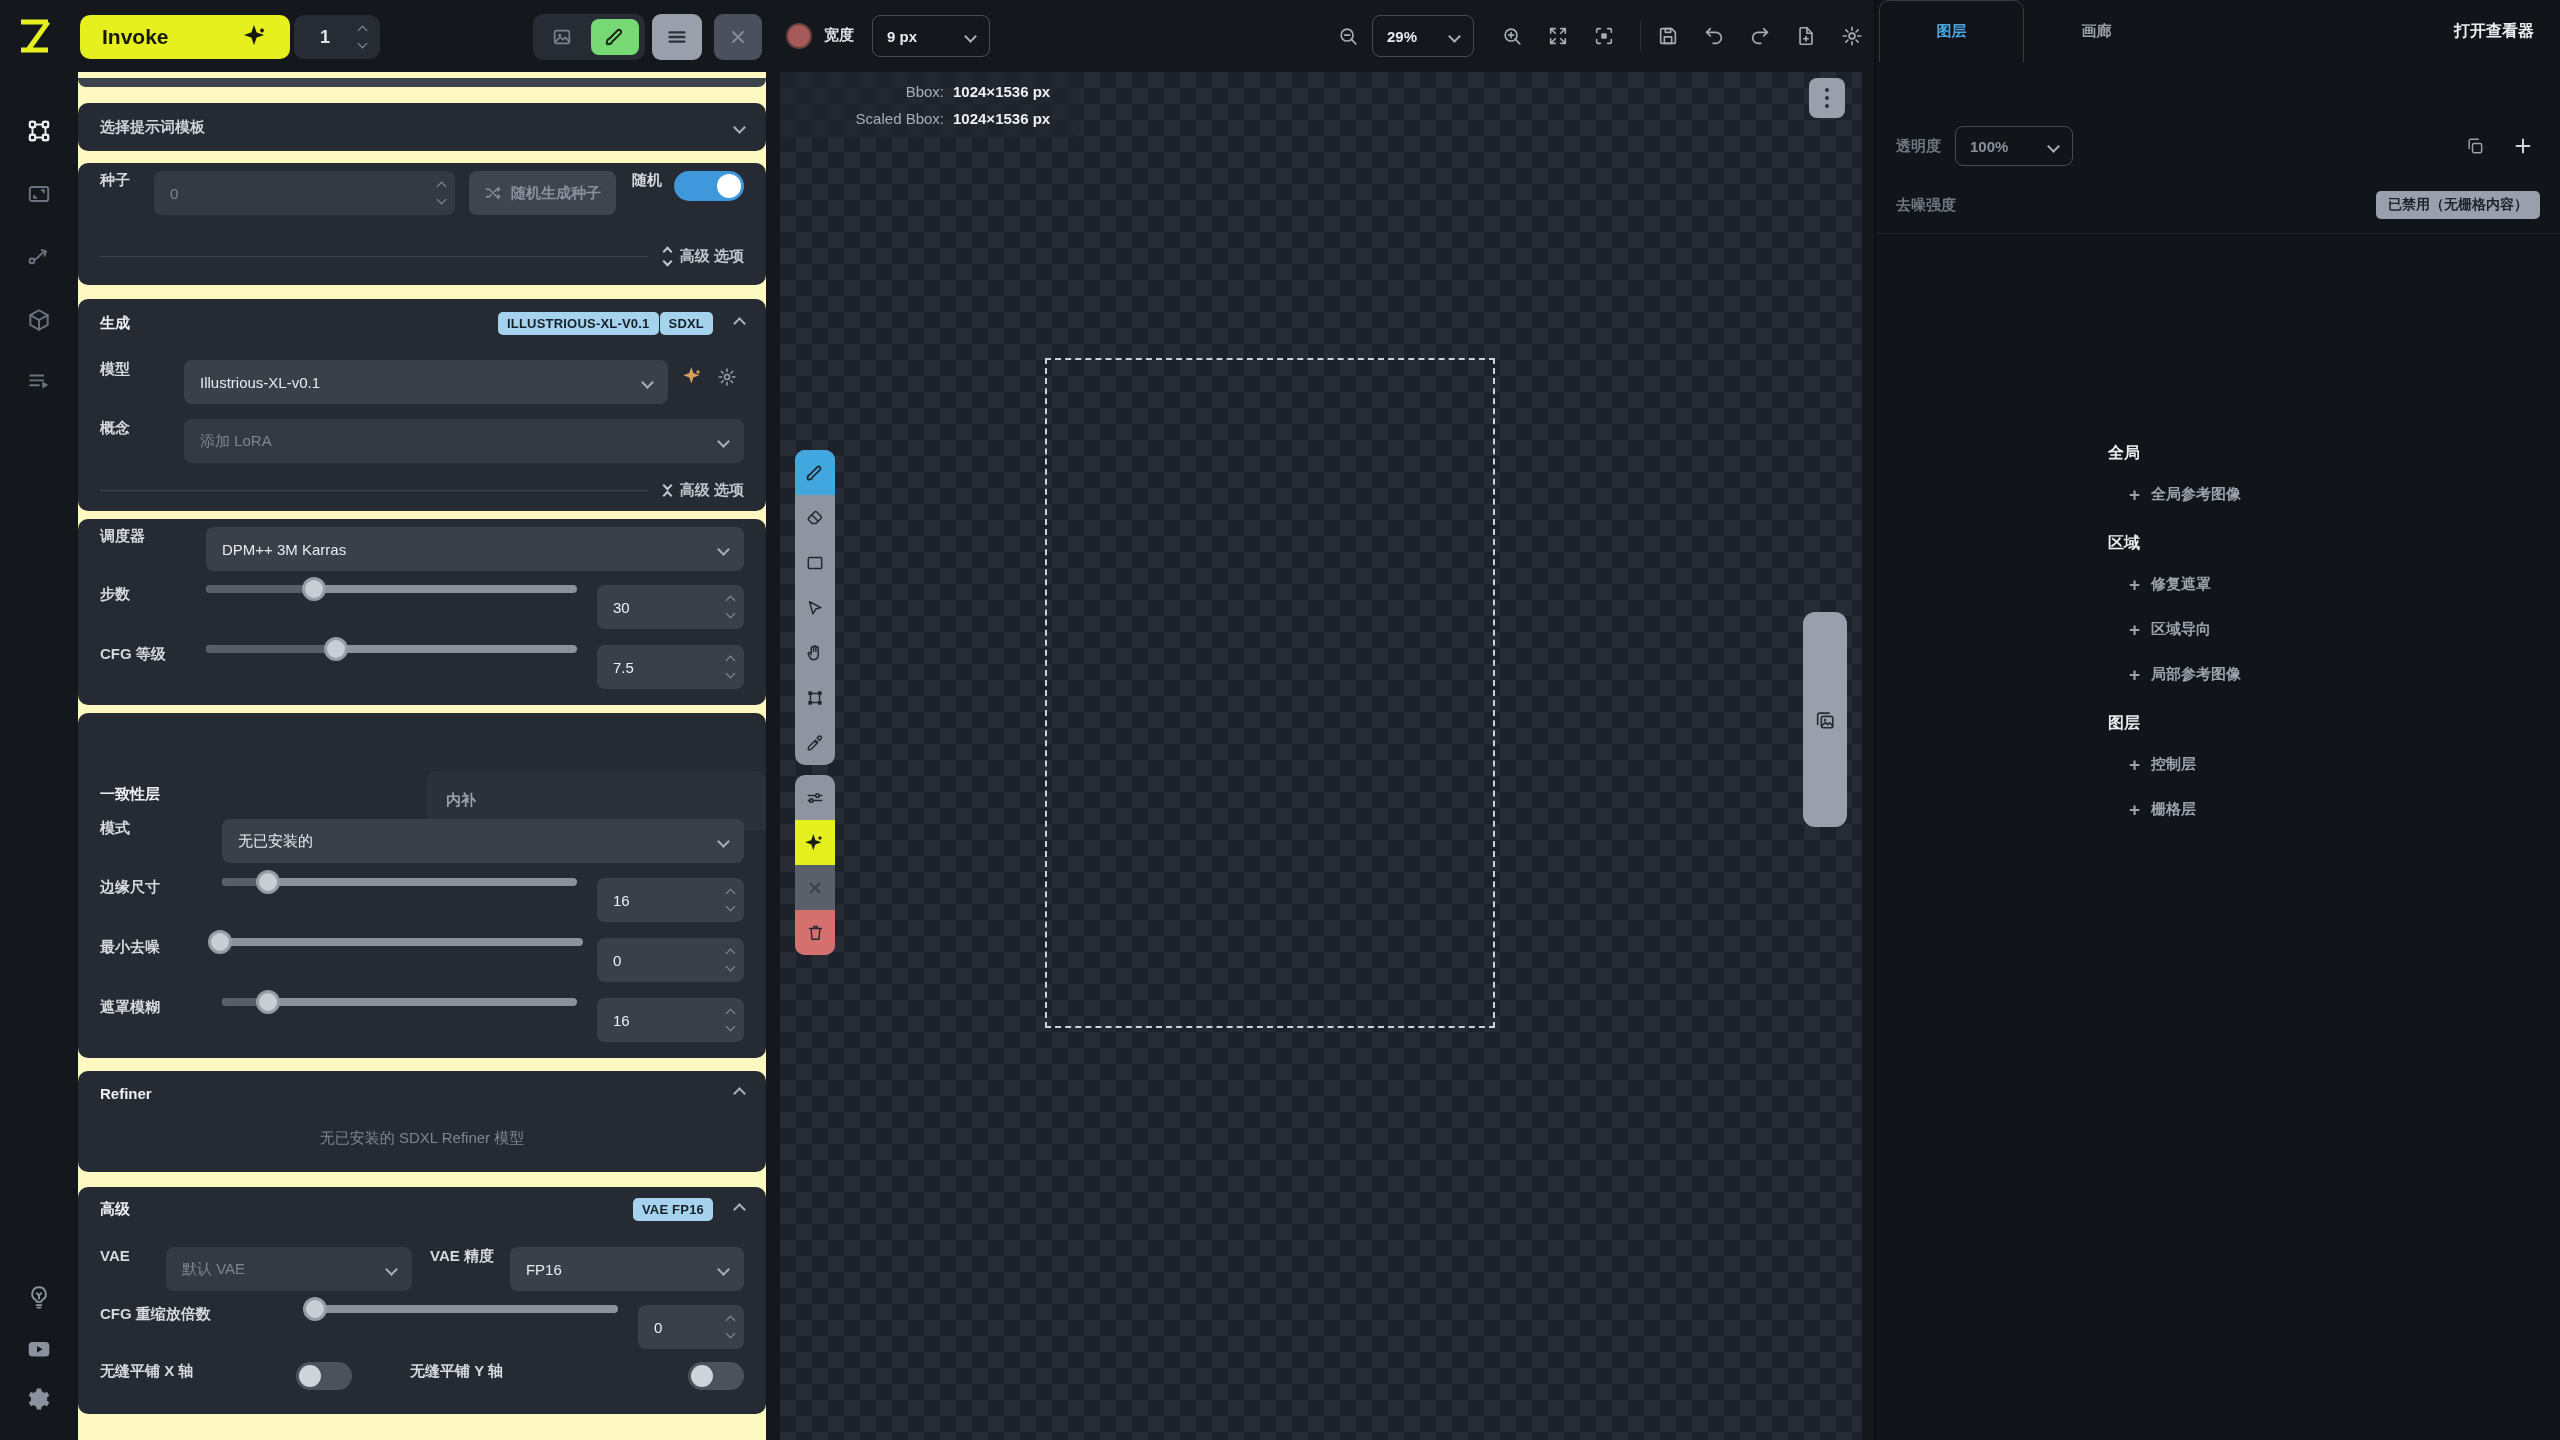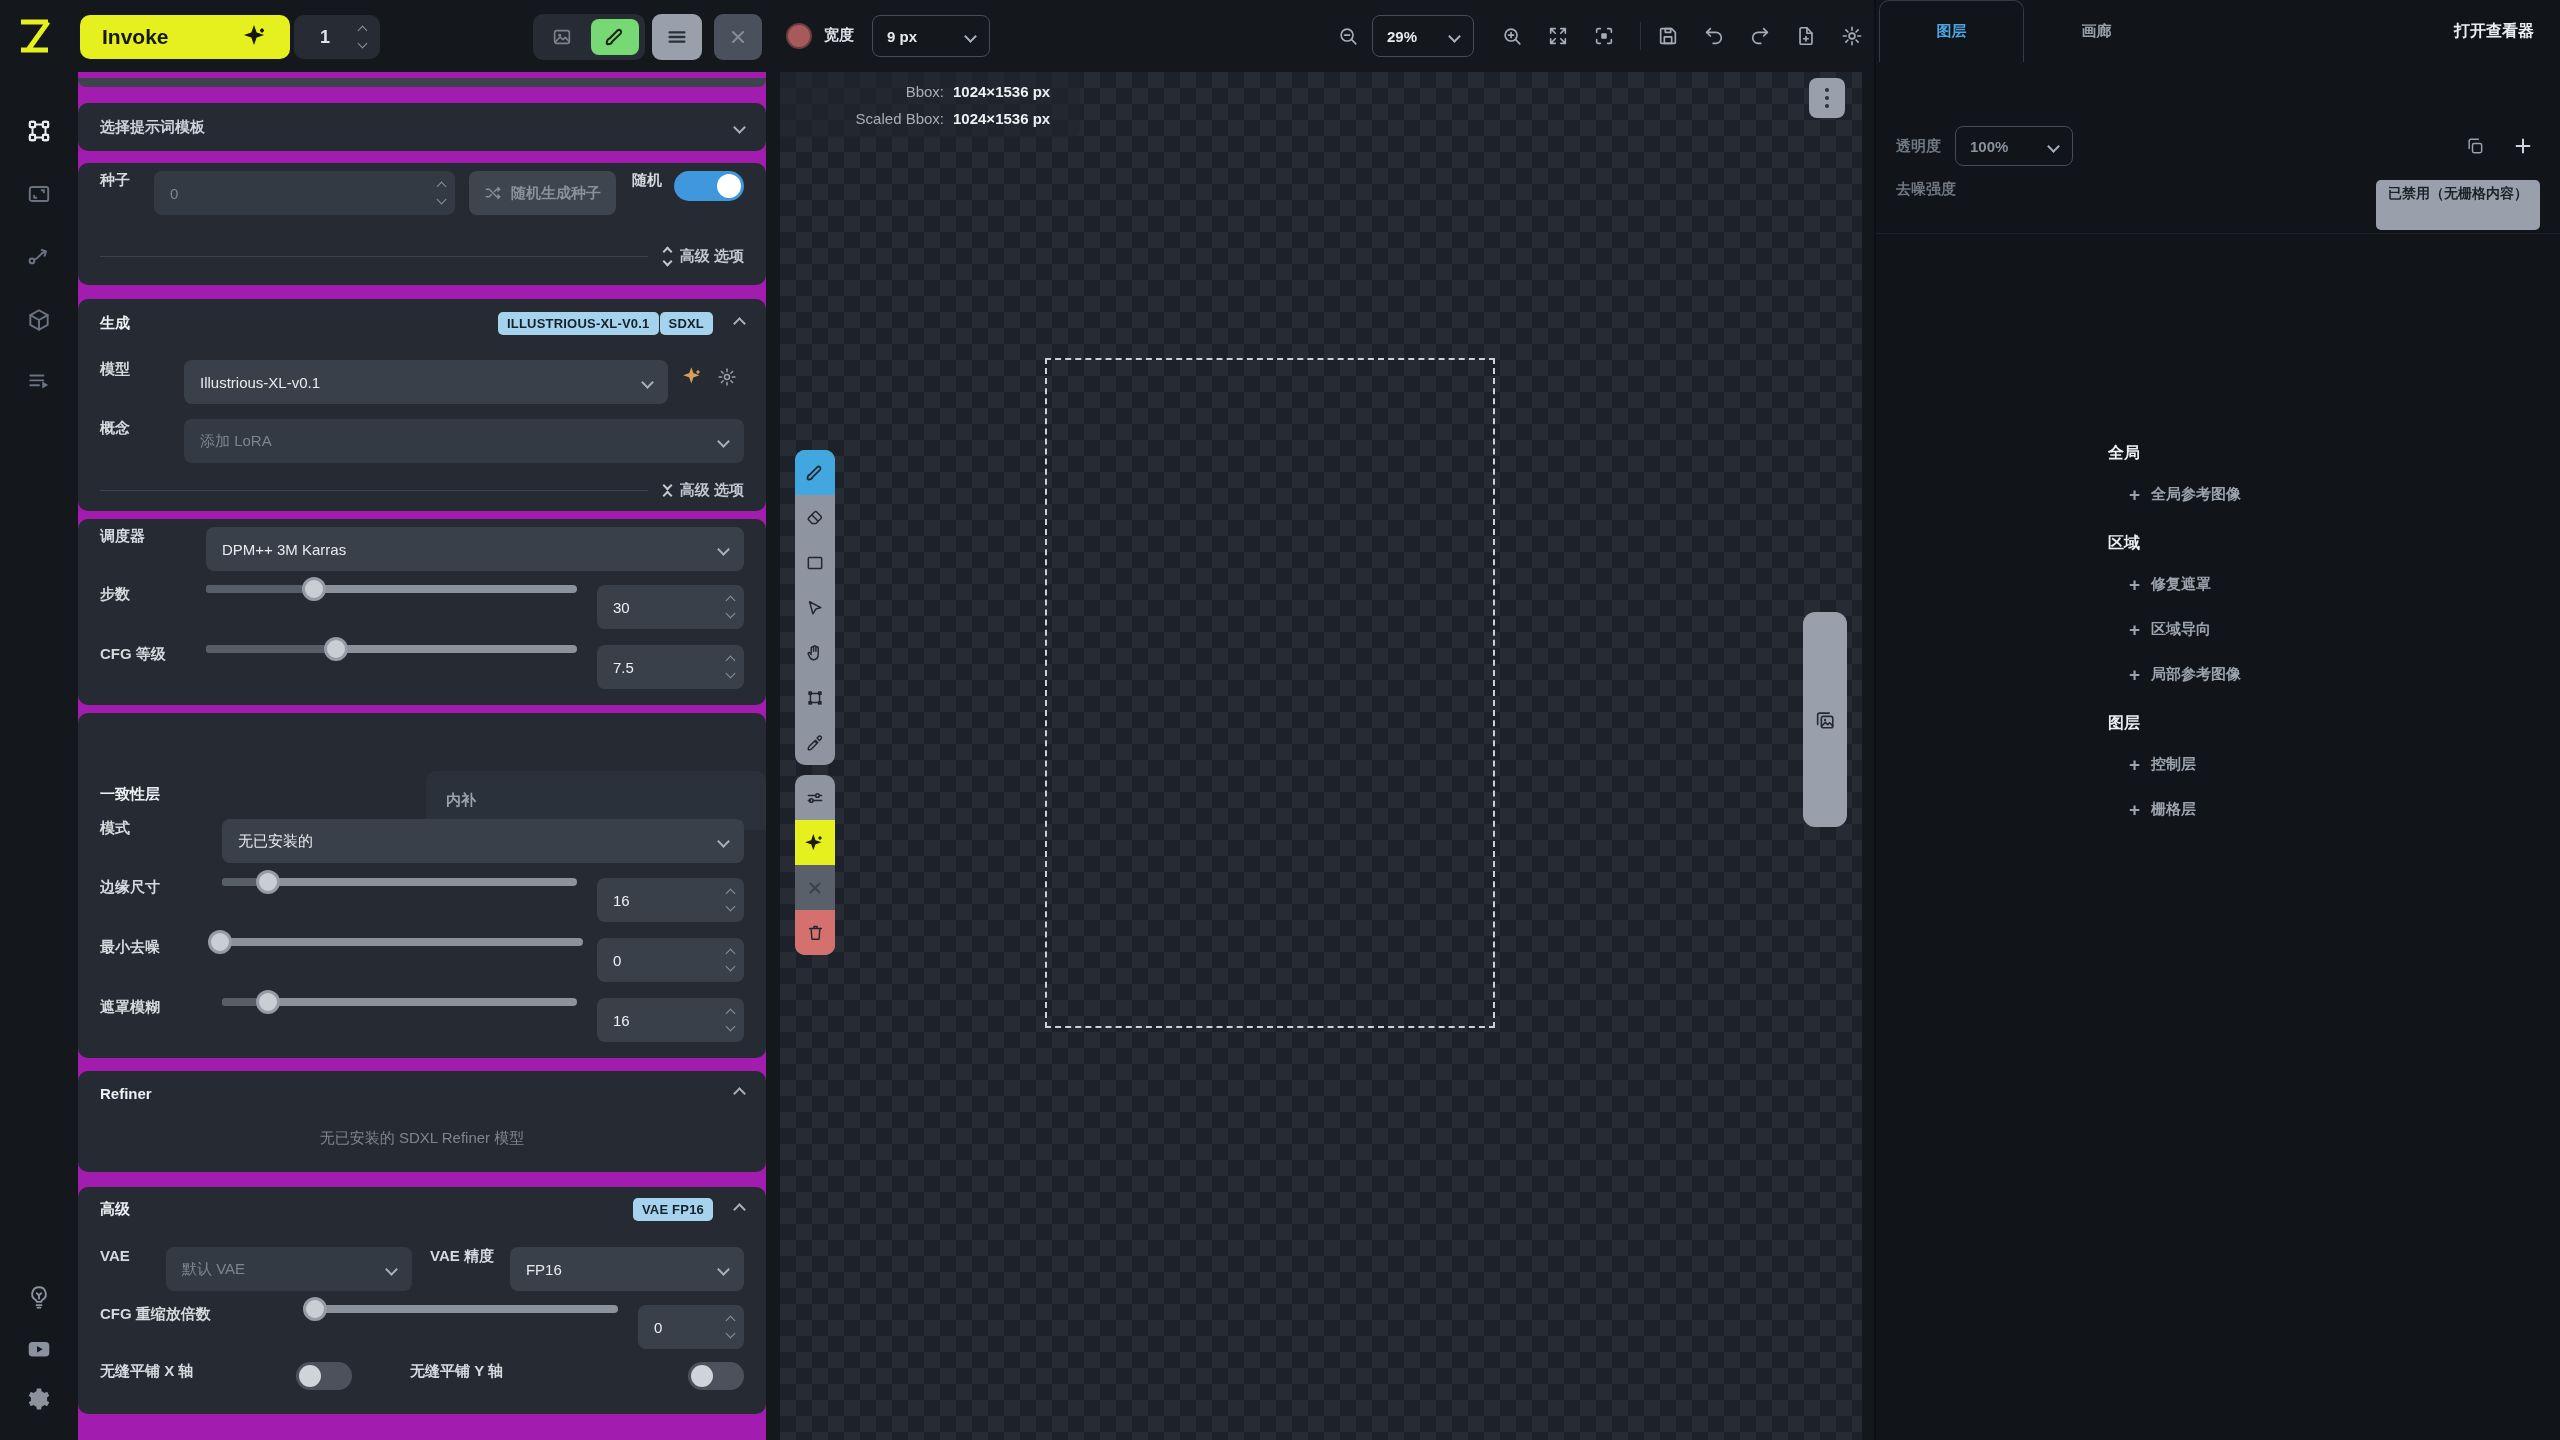--- a/index.html
+++ b/index.html
@@ -41,21 +41,21 @@
   .tbi{position:absolute;top:18px;width:36px;height:36px;display:flex;align-items:center;justify-content:center;color:#a6adb6;cursor:pointer}
   .tb-div{position:absolute;left:1640px;top:22px;width:1px;height:28px;background:#2c323b}
 
   
   .rail{position:absolute;left:0;top:72px;width:78px;bottom:0;background:#14171c}
   .rail-btn{position:absolute;left:26px;width:26px;height:26px;color:#6b7380;cursor:pointer}
   .rail-btn.active{color:#eceef1}
   .rail-btn.dim{color:#8b929d}
 
   
-  .left-panel{position:absolute;left:78px;top:72px;width:688px;bottom:0;background:#a21caf}
+  .left-panel{position:absolute;left:78px;top:72px;width:688px;bottom:0;background:#fef9c3}
   .sliver{position:absolute;left:0;top:6px;width:688px;height:9px;background:#3c434d;border-radius:0 0 8px 8px}
   .card{position:absolute;left:0;width:688px;background:#262b33;border-radius:10px}
   .card-head{height:44px;display:flex;align-items:center;padding:0 22px;font-weight:700;color:#eef0f3}
   .card-head .cv{color:#aab0b9}
   .row{display:flex;align-items:flex-start;padding:0 22px;position:absolute;left:0;right:0;height:44px}
   .lbl{color:#d6dade;font-weight:700;flex:none}
   .fill-select{background:#3a4049;border-radius:8px;height:44px;padding:0 16px}
   .dimtext{color:#7d8590}
   .numbox{width:147px;height:44px;background:#394049;border-radius:8px;display:flex;align-items:center;padding:0 10px 0 16px;flex:none;color:#eef0f3}
   .track{flex:1;height:8px;border-radius:4px;background:#8b929c;position:relative}
@@ -94,21 +94,21 @@
 
   
   .right-panel{position:absolute;left:1874px;top:0;width:686px;height:1440px;background:#111419;border-left:2px solid #0b0e12}
   .tab{position:absolute;top:0;height:62px;display:flex;align-items:center;justify-content:center;font-weight:700;cursor:pointer}
   .tab-layers{left:3px;width:145px;color:#4da6e0;border:1px solid #333a43;border-bottom:none;border-radius:10px 10px 0 0;background:#111419}
   .tab-gallery{left:148px;width:145px;color:#9aa1ab}
   .open-viewer{position:absolute;right:26px;top:0;height:62px;display:flex;align-items:center;color:#eceef1;font-weight:700;font-size:16px;cursor:pointer}
   .op-row{position:absolute;left:0;right:0;top:112px;height:68px;display:flex;align-items:center;padding:0 20px;gap:14px}
   .op-row .dlbl{color:#6f7781;font-weight:700}
   .op-select{width:118px;height:40px;color:#8a919c;font-weight:600}
-  .dn-row{position:absolute;left:0;right:0;top:180px;height:50px;display:flex;padding:0 20px}
+  .dn-row{position:absolute;left:0;right:0;top:180px;height:50px;display:flex;align-items:center;padding:0 20px}
   .dn-row .dlbl{color:#6f7781;font-weight:700}
   .badge-gray{margin-left:auto;background:#99a0ab;color:#1c222a;font-weight:700;font-size:14px;border-radius:5px;padding:5px 12px}
   .rp-div{position:absolute;left:0;right:0;top:233px;height:1px;background:#1d222a}
   .layers-list{position:absolute;left:0;right:0;top:434px;display:flex;flex-direction:column;align-items:center}
   .lcol{width:220px;display:flex;flex-direction:column}
   .lg-title{height:38px;display:flex;align-items:center;font-weight:700;color:#eceef1;font-size:16px;margin-top:7px}
   .lg-item{height:45px;display:flex;align-items:center;padding-left:21px;gap:11px;color:#9ba3ad;font-weight:600;cursor:pointer}
   .lg-item .plus{font-size:19px;color:#9ba3ad;line-height:1}
 </style>
 </head>

